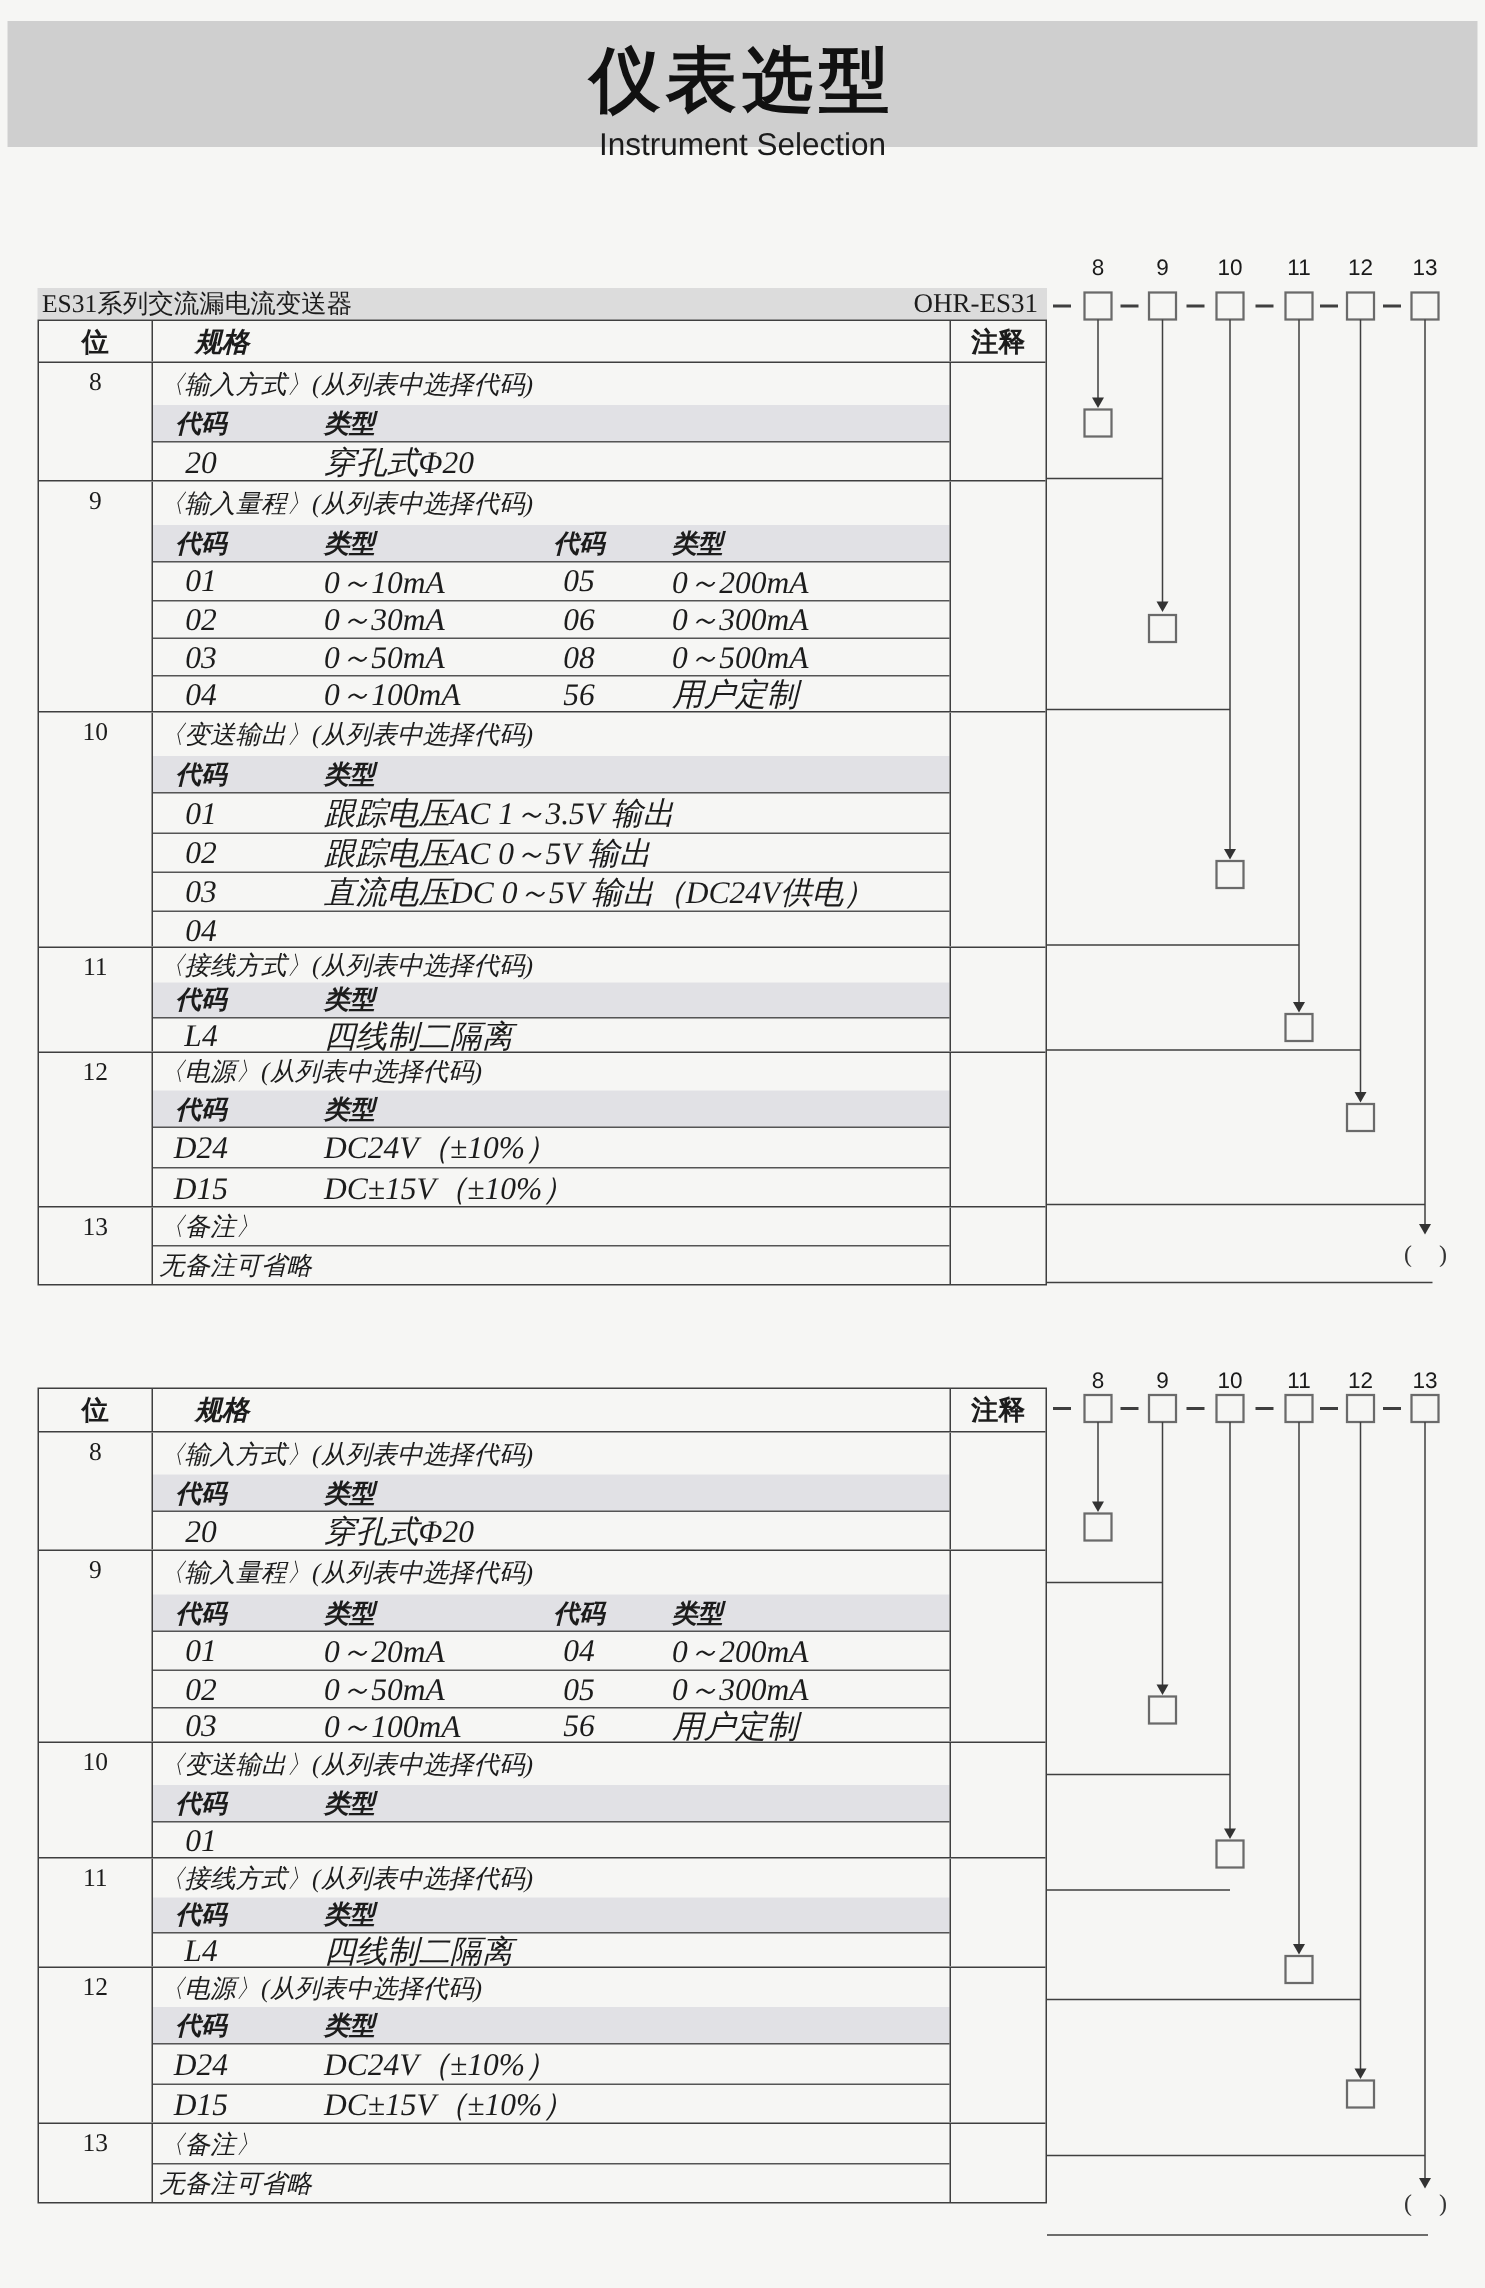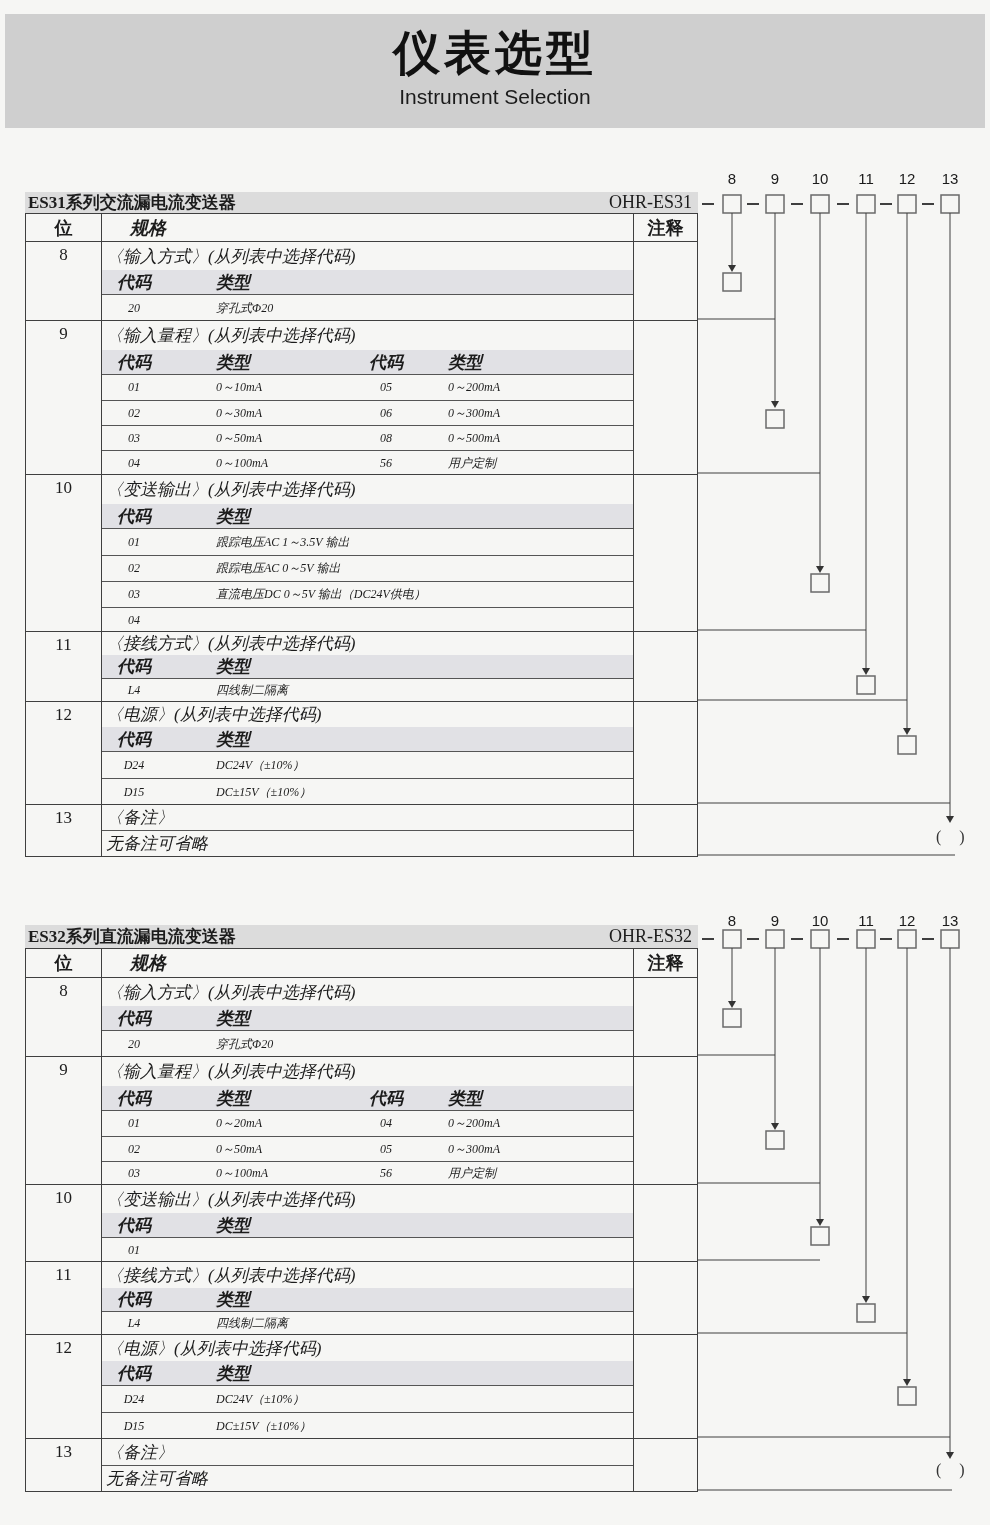--- a/index.html
+++ b/index.html
@@ -1,42 +1,42 @@
 <!DOCTYPE html>
 <html><head>
 <meta charset="utf-8">
 <style>
   html,body{margin:0;padding:0;background:#f6f6f4;}
   .page{position:relative;width:990px;height:1525px;background:#f6f6f4;overflow:hidden;
         font-family:"Liberation Serif","DejaVu Serif",serif;color:#1c1c1c;}
   
-  .banner{position:absolute;left:5px;top:14px;width:980px;height:114px;background:#cfcfcf;text-align:center;}
+  .banner{position:absolute;left:5px;top:14px;width:980px;height:84px;background:#cfcfcf;text-align:center;}
   .banner .t{margin:0;padding-top:8px;font-family:"Liberation Sans","DejaVu Sans",sans-serif;
              font-weight:700;font-size:47px;letter-spacing:4px;color:#111;}
   .banner .s{margin:0;font-family:"Liberation Sans","DejaVu Sans",sans-serif;font-size:21px;color:#1b1b1b;}
   
   .sec{position:absolute;left:25px;width:673px;}
   .tbar{background:#dcdcdc;display:flex;justify-content:space-between;align-items:center;
         padding:0 6px 0 3px;box-sizing:border-box;}
-  .tname{font-weight:700;font-size:17px;text-align:right;}
+  .tname{font-weight:400;font-size:17px;text-align:right;}
   .tmodel{font-size:18px;}
   .grid{border:1px solid #3f3f3f;}
   .brow{display:flex;box-sizing:border-box;overflow:hidden;}
   .brow+.brow{border-top:1px solid #3f3f3f;}
   .pc{width:76px;border-right:1px solid #3f3f3f;text-align:center;font-size:17px;padding-top:3px;box-sizing:border-box;}
   .sc{flex:1;min-width:0;font-style:italic;}
   .nc{width:64px;border-left:1px solid #3f3f3f;box-sizing:border-box;}
   .thead .pc{display:flex;align-items:center;justify-content:center;font-weight:700;font-size:18px;padding-top:0;}
   .spec-h{display:flex;align-items:center;padding-left:28px;font-weight:700;font-size:18px;}
   .thead .nc{display:flex;align-items:center;justify-content:center;font-weight:700;font-size:18px;}
   .st{display:flex;align-items:center;padding-left:4px;font-size:17px;box-sizing:border-box;}
   .bb{border-bottom:1px solid #555;}
   .sh{background:#e1e1e5;border-bottom:1px solid #555;display:flex;align-items:center;
       font-weight:700;font-size:17px;box-sizing:border-box;}
-  .e{display:flex;align-items:center;font-size:12px;box-sizing:border-box;}
+  .e{display:flex;align-items:center;font-size:21px;box-sizing:border-box;}
   .e+.e{border-top:1px solid #555;}
   .cc{width:64px;text-align:center;}
   .ct{flex:1;padding-left:50px;}
   .ct1{width:190px;padding-left:50px;box-sizing:border-box;}
   .cc2{width:60px;text-align:center;}
   .ct2{flex:1;padding-left:32px;}
   
   .dg{position:absolute;left:690px;width:300px;}
   .dg svg{position:absolute;left:0;top:0;}
   .pn{position:absolute;width:30px;text-align:center;font-family:"Liberation Sans","DejaVu Sans",sans-serif;
@@ -244,24 +244,20 @@
     <span class="pn" style="left:27px;top:0">8</span>
     <span class="pn" style="left:70px;top:0">9</span>
     <span class="pn" style="left:115px;top:0">10</span>
     <span class="pn" style="left:161px;top:0">11</span>
     <span class="pn" style="left:202px;top:0">12</span>
     <span class="pn" style="left:245px;top:0">13</span>
     <span class="sfx" style="left:246px;top:658px">( )</span>
   </div>
 
   <div class="sec" style="top:925px">
-    <div class="tbar" style="height:23px">
-      <span class="tname">ES32系列直流漏电流变送器</span>
-      <span class="tmodel">OHR-ES32</span>
-    </div>
     <div class="grid">
       <div class="brow thead" style="height:28px">
         <div class="pc">位</div>
         <div class="sc spec-h">规格</div>
         <div class="nc">注释</div>
       </div>
 
       <div class="brow" style="height:79px">
         <div class="pc">8</div>
         <div class="sc">

